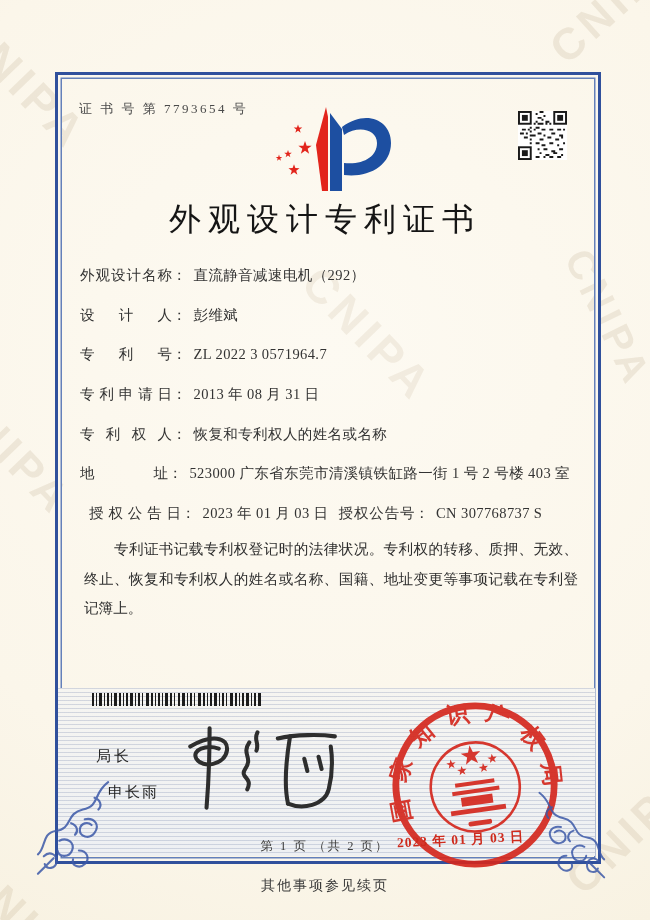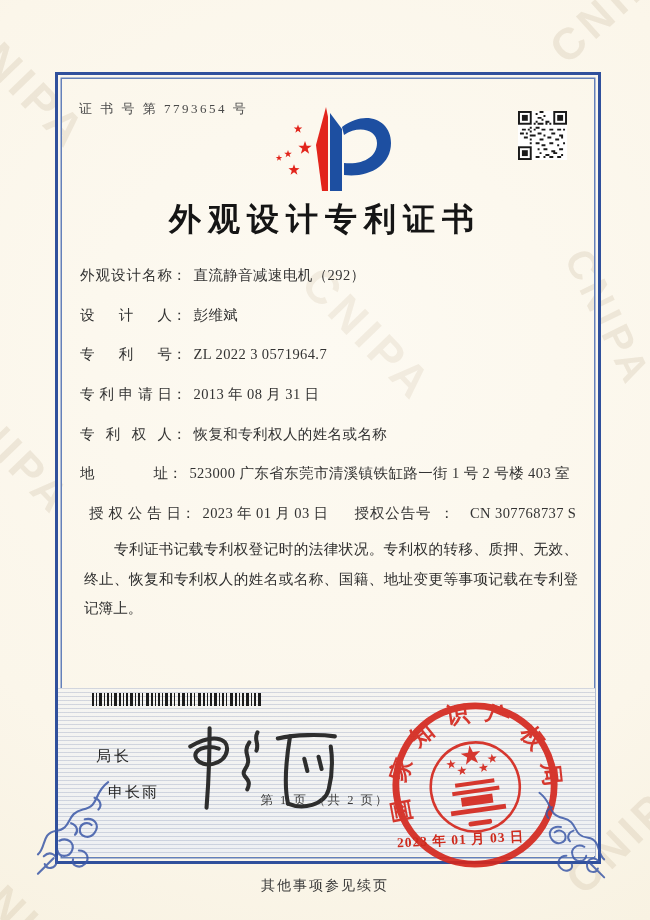--- a/index.html
+++ b/index.html
@@ -21,50 +21,50 @@
   
   .frame{position:absolute;left:55px;top:72px;width:540px;height:786px;
          border:3px solid #30509c;
          box-shadow:inset 0 0 0 2.5px #fbf7ee, inset 0 0 0 4px #64080%;
          box-shadow:inset 0 0 0 2.5px #fbf7ee, inset 0 0 0 4px #6480ba;}
   
   .certno{position:absolute;left:79px;top:100px;font-size:13px;color:#4a4a4a;letter-spacing:2.5px;text-align:center;}
   .logo{position:absolute;left:262px;top:103px;width:132px;height:94px;}
   .qr{position:absolute;left:518px;top:111px;width:49px;height:49px;}
   .title{position:absolute;left:0;top:198px;width:100%;text-align:center;
-         font-size:32px;font-weight:700;letter-spacing:7px;color:#151515;
+         font-size:32px;font-weight:400;letter-spacing:7px;color:#151515;
          font-family:"Liberation Sans",sans-serif;}
   
   .fields{position:absolute;left:80px;top:256px;width:490px;font-size:14.5px;color:#333;}
   .frow{display:flex;height:39.6px;align-items:center;white-space:nowrap;}
   .flabel{display:inline-block;width:92px;text-align:justify;text-align-last:justify;}
   .fcolon{margin-right:7px;}
   .fvalue{letter-spacing:.4px;}
   .fgroup{display:flex;align-items:center;margin-left:9px;}
-  .fgroup2{margin-left:26px;gap:9px;}
+  .fgroup2{margin-left:10px;}
   .fgroup2 .flabel{width:76px;}
   
   .paras{position:absolute;left:84px;top:535px;width:494px;font-size:14.6px;
          line-height:29.5px;color:#2e2e2e;text-align:justify;}
   .paras p{margin:0;text-indent:2.05em;}
   
   .band{position:absolute;left:58px;top:688px;width:537px;height:168px;
         background:
           repeating-linear-gradient(180deg, rgba(108,124,165,.26) 0 1px, rgba(255,255,255,0) 1px 4px),
           linear-gradient(180deg,#f6f5f1,#eef0f3);}
   .barcode{position:absolute;left:92px;top:693px;width:170px;height:13px;}
   .sig-title{position:absolute;left:96px;top:747px;font-size:15px;color:#222;
              letter-spacing:3px;font-family:"Liberation Sans",sans-serif;}
   .sig-name{position:absolute;left:96px;top:783px;font-size:15px;color:#222;
             letter-spacing:2px;font-family:"Liberation Sans",sans-serif;padding-left:12px;}
   .signature-svg{position:absolute;left:176px;top:720px;width:168px;height:102px;}
   .seal{position:absolute;left:386px;top:696px;width:178px;height:178px;transform:rotate(-8deg);}
   .seal-date{position:absolute;left:397px;top:831px;font-size:13.5px;font-weight:700;
              color:#ce2a1c;letter-spacing:1px;transform:rotate(-3deg);white-space:nowrap;}
-  .pageinfo{position:absolute;left:0;top:792px;width:100%;text-align:center;
+  .pageinfo{position:absolute;left:0;top:838px;width:100%;text-align:center;
             font-size:12.5px;letter-spacing:2px;color:#3c3c3c;}
   .continuation{position:absolute;left:0;top:877px;width:100%;text-align:center;
                 font-size:14px;letter-spacing:2px;color:#3a3a3a;}
   .ornament-left{position:absolute;left:36px;top:780px;width:78px;height:98px;}
   .ornament-right{position:absolute;left:534px;top:790px;width:72px;height:92px;transform:scaleX(-1);}
 </style>
 </head>
 <body>
 
 <span class="wm wm1">CNIPA</span>

